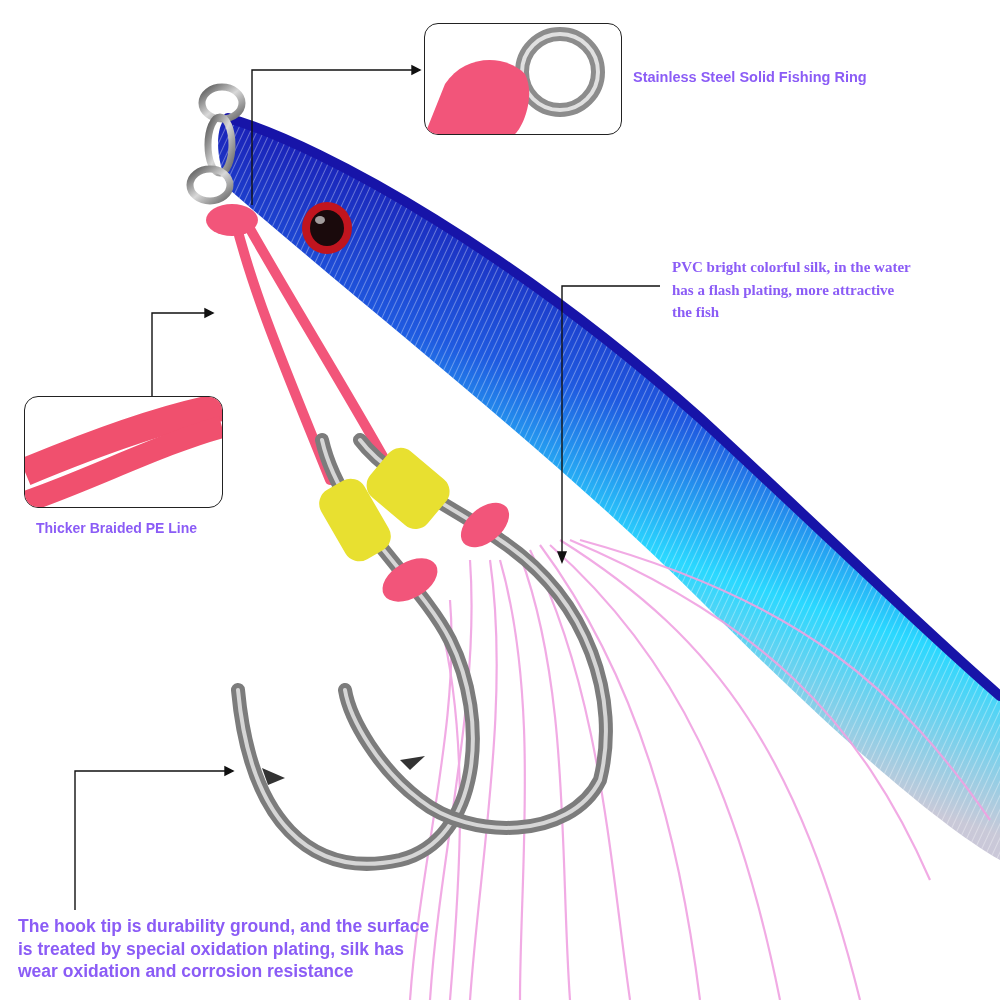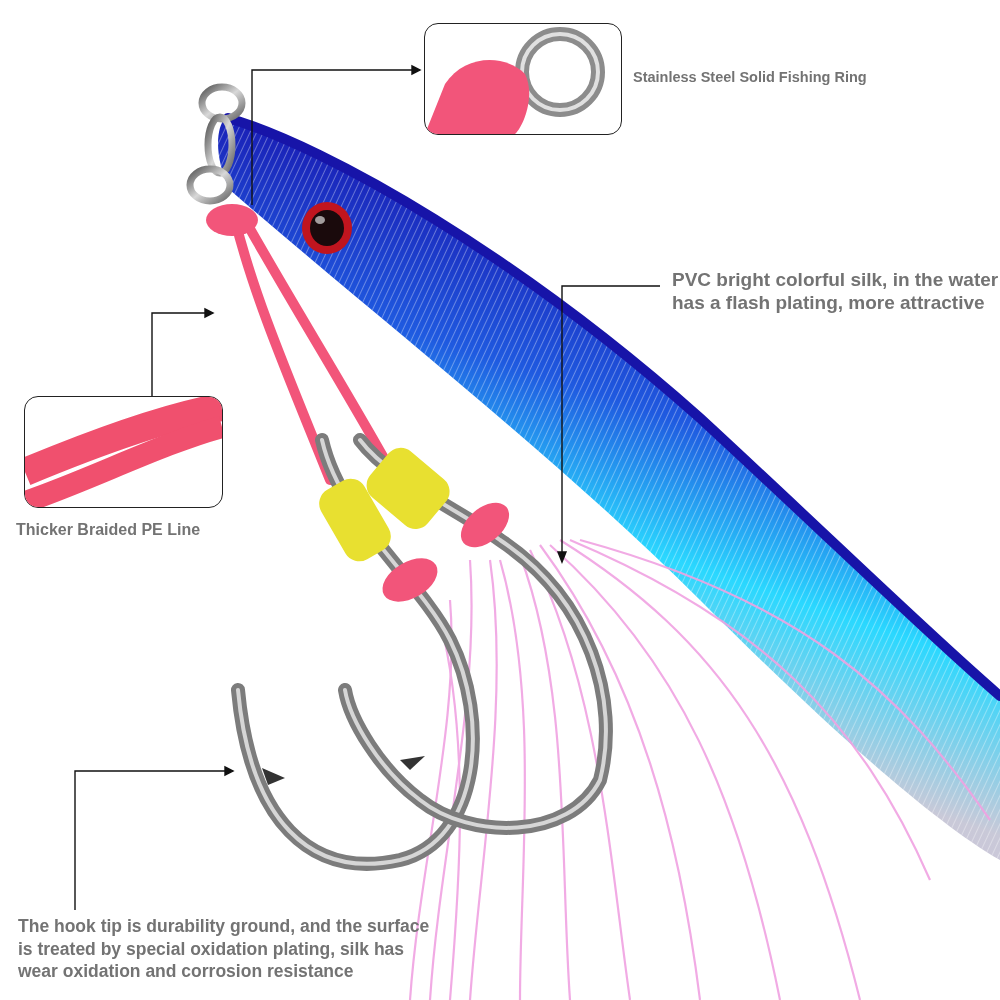--- a/index.html
+++ b/index.html
@@ -1,22 +1,22 @@
 <!DOCTYPE html>
 <html><head>
 <meta charset="utf-8">
 <style>
   html, body { margin:0; padding:0; }
   body { width:1000px; height:1000px; background:#ffffff; position:relative; overflow:hidden;
          font-family:"Liberation Sans", sans-serif; }
   .scene { position:absolute; left:0; top:0; width:1000px; height:1000px; }
-  .label { position:absolute; color:#737373; font-weight:bold; line-height:1.25; }
+  .label { position:absolute; color:#8b5cf6; font-weight:bold; line-height:1.25; }
   .lbl-ring { left:633px; top:66px; font-size:14.5px; line-height:22px; }
-  .lbl-silk { left:672px; top:269px; font-size:19px; line-height:22.5px; }
-  .lbl-line { left:16px; top:520px; font-size:16px; }
+  .lbl-silk { left:672px; top:256px; font-size:15px; line-height:22.5px;font-family:Liberation Serif, serif; }
+  .lbl-line { left:36px; top:520px; font-size:14px; }
   .lbl-hook { left:18px; top:915px; font-size:17.5px; line-height:22.5px; width:480px; }
   .label span { display:block; white-space:nowrap; }
   .inset { position:absolute; border:1.5px solid #222; border-radius:14px; background:#fff; overflow:hidden; }
   .inset-ring { left:424px; top:23px; width:196px; height:110px; }
   .inset-line { left:24px; top:396px; width:197px; height:110px; }
 </style>
 </head>
 <body>
 
 <svg class="scene" viewBox="0 0 1000 1000">
@@ -122,20 +122,21 @@
   </svg>
 </div>
 
 <div class="label lbl-ring">
   <span>Stainless Steel Solid Fishing Ring</span>
 </div>
 
 <div class="label lbl-silk">
   <span>PVC bright colorful silk, in the water</span>
   <span>has a flash plating, more attractive</span>
+  <span>the fish</span>
 </div>
 
 <div class="label lbl-line">
   <span>Thicker Braided PE Line</span>
 </div>
 
 <div class="label lbl-hook">
   <span>The hook tip is durability ground, and the surface</span>
   <span>is treated by special oxidation plating, silk has</span>
   <span>wear oxidation and corrosion resistance</span>

